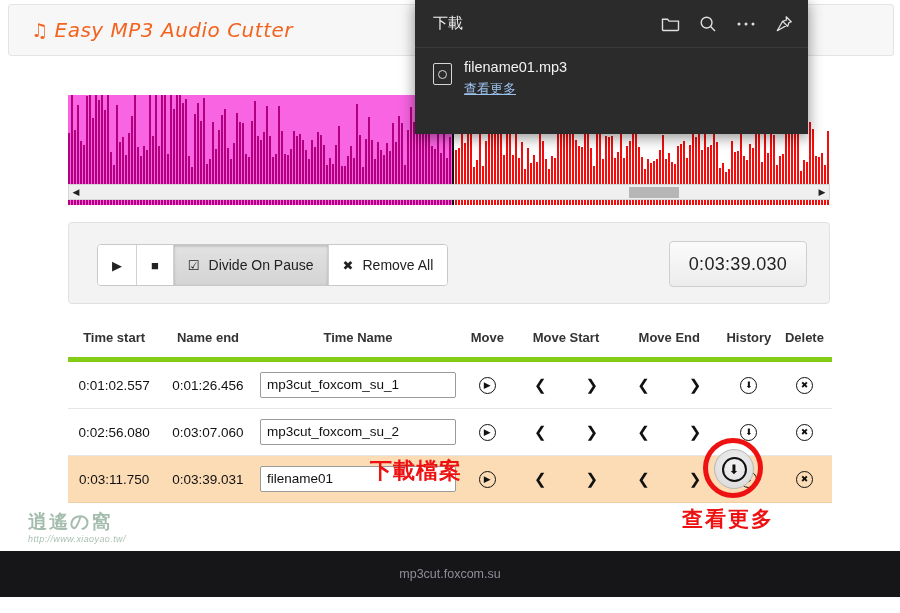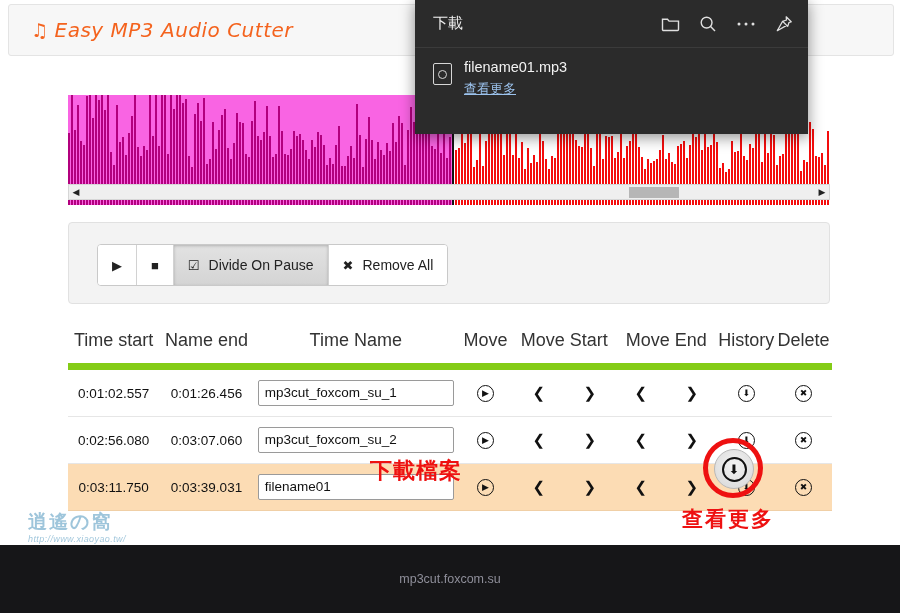--- a/index.html
+++ b/index.html
@@ -70,22 +70,22 @@
     border:1px solid #cfcfcf;border-radius:4px;
     display:flex;align-items:center;justify-content:center;
     font-size:18px;color:#222;letter-spacing:.3px;
   }
   
   .seg-table{
     position:absolute;left:68px;top:322px;width:764px;
     border-collapse:collapse;font-size:13px;color:#222;
   }
   .seg-table th{
-    font-weight:400;color:#333;font-size:18px;padding:8px 0 12px;
-    border-bottom:7px solid #84cc16;text-align:center;
+    font-weight:700;color:#333;font-size:13px;padding:8px 0 12px;
+    border-bottom:5px solid #84cc16;text-align:center;
   }
   .seg-table td{
     padding:10px 0;border-bottom:1px solid #e6e6e6;text-align:center;
     font-size:13.5px;color:#111;
   }
   tr.highlight td{background:#fcdcb4;border-bottom:1px solid #f0cfa6;}
   .c-start{width:96px;}
   .c-end{width:100px;}
   .c-name{width:206px;}
   .c-ico{width:58px;}
@@ -114,27 +114,27 @@
   }
   .dl-big{
     position:absolute;left:714px;top:449px;width:38px;height:38px;border-radius:50%;
     background:radial-gradient(circle at 50% 40%,#f3f3f3,#d6d6d6);
     border:1px solid #b8b8b8;display:flex;align-items:center;justify-content:center;
   }
   .dl-big .ico-circle{width:21px;height:21px;border-width:2px;font-size:13px;}
   
   .watermark{
     position:absolute;left:28px;top:512px;width:160px;opacity:.38;
-    color:#0369a1;pointer-events:none;
+    color:#14532d;pointer-events:none;
   }
   .wm-logo{font-size:19px;font-weight:bold;letter-spacing:2px;line-height:1;}
   .wm-url{font-size:9px;font-style:italic;letter-spacing:.4px;margin-top:3px;}
   
   .footer{
-    position:absolute;left:0;bottom:0;width:900px;height:68px;background:#161618;
+    position:absolute;left:0;bottom:16px;width:900px;height:46px;background:#161618;
     display:flex;align-items:center;justify-content:center;
   }
   .footer span{color:#8e8e99;font-size:12.5px;}
   
   .dl-popup{
     position:absolute;left:415px;top:0;width:393px;height:134px;
     background:#2b2b2b;color:#e8e8e8;z-index:40;
     box-shadow:0 3px 14px rgba(0,0,0,.45);
   }
   .dl-popup-head{
@@ -441,20 +441,21 @@
     </div>
     <div class="tbtn active">
       <span class="glyph">☑</span>
       <span>Divide On Pause</span>
     </div>
     <div class="tbtn">
       <span class="glyph">✖</span>
       <span>Remove All</span>
     </div>
   </div>
+  <div class="timecode">0:03:39.030</div>
 </div>
 
 <table class="seg-table">
   <thead>
     <tr>
       <th class="c-start">Time start</th>
       <th class="c-end">Name end</th>
       <th class="c-name">Time Name</th>
       <th class="c-ico">Move</th>
       <th class="c-ico" colspan="2">Move Start</th>

